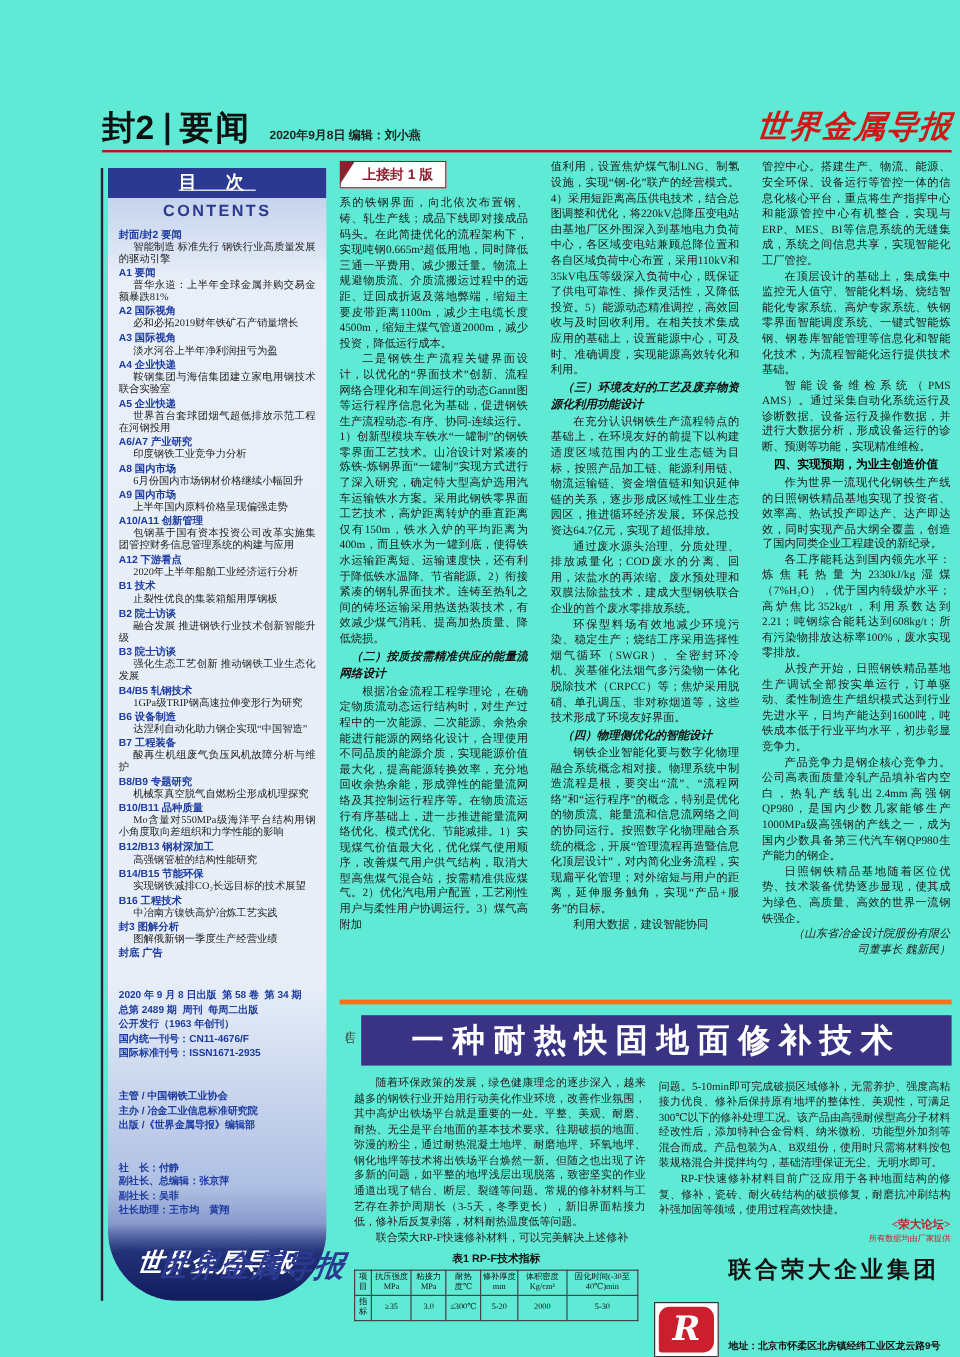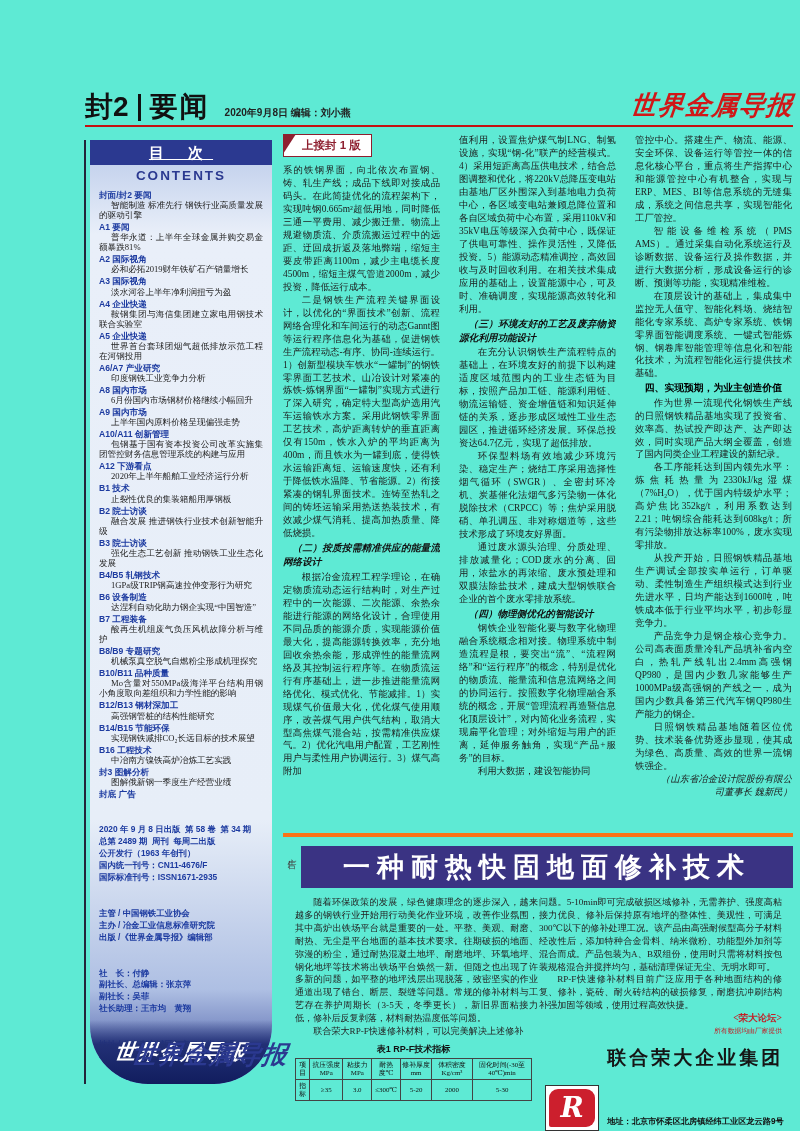--- a/index.html
+++ b/index.html
@@ -44,21 +44,21 @@
   .flag{position:relative;display:inline-block;border:1.5px solid #8e1f2f;color:#8e1f2f;
         font:bold 11.5px "Liberation Sans",sans-serif;padding:3px 10px 3px 18px;margin:0 0 7px 0;background:#fff;}
   .flag::before{content:"";position:absolute;left:-1px;top:-1px;width:0;height:0;
         border-left:13px solid #8e1f2f;border-bottom:20px solid transparent;}
   
   .ad{position:absolute;left:283px;top:833px;width:510px;border-top:4px solid #f97316;padding-top:9px;}
   .ad-label{position:absolute;left:2px;top:14px;writing-mode:vertical-rl;font:9px "Liberation Sans",sans-serif;
             color:#444;letter-spacing:2px;}
   .ad-banner{margin-left:18px;background:#3a3383;color:#fff;text-align:center;
              font:bold 27px/42px "Liberation Sans","DejaVu Sans",sans-serif;letter-spacing:7px;height:42px;}
-  .ad-body{display:flex;gap:1px;margin:8px 0 0 12px;}
+  .ad-body{display:flex;gap:11px;margin:8px 0 0 12px;align-items:flex-end;}
   .ad-col{width:243px;font-size:9.1px;line-height:1.42;text-align:justify;color:#222;}
   .ad-col p{margin:0;text-indent:2em;}
   .ad-col p.cont{text-indent:0;}
   .forum{color:#c22027;font-weight:bold;float:right;font-size:9.5px;}
   .forum-note{text-align:right;color:#c22027;font-size:6.8px;clear:both;}
   .ad-bottom{display:flex;gap:13px;margin:3px 0 0 12px;align-items:flex-start;}
   .tbl-wrap{width:243px;}
   .tbl-caption{text-align:center;font:bold 9px "Liberation Sans",sans-serif;color:#111;margin:2px 0;}
   table.spec{width:100%;border-collapse:collapse;}
   table.spec td{border:1px solid #444;font-size:6.9px;line-height:1.15;text-align:center;padding:2px 1px;color:#111;}
@@ -229,30 +229,30 @@
       <span class="flag">上接封 1 版</span>
       <p class="cont">系的铁钢界面，向北依次布置钢、铸、轧生产线；成品下线即对接成品码头。在此简捷优化的流程架构下，实现吨钢0.665m²超低用地，同时降低三通一平费用、减少搬迁量。物流上规避物质流、介质流搬运过程中的远距、迂回成折返及落地弊端，缩短主要皮带距离1100m，减少主电缆长度4500m，缩短主煤气管道2000m，减少投资，降低运行成本。</p>
       <p>二是钢铁生产流程关键界面设计，以优化的“界面技术”创新、流程网络合理化和车间运行的动态Gannt图等运行程序信息化为基础，促进钢铁生产流程动态-有序、协同-连续运行。1）创新型模块车铁水“一罐制”的钢铁零界面工艺技术。山冶设计对紧凑的炼铁-炼钢界面“一罐制”实现方式进行了深入研究，确定特大型高炉选用汽车运输铁水方案。采用此钢铁零界面工艺技术，高炉距离转炉的垂直距离仅有150m，铁水入炉的平均距离为400m，而且铁水为一罐到底，使得铁水运输距离短、运输速度快，还有利于降低铁水温降、节省能源。2）衔接紧凑的钢轧界面技术。连铸至热轧之间的铸坯运输采用热送热装技术，有效减少煤气消耗、提高加热质量、降低烧损。</p>
       <div class="subhead">（二）按质按需精准供应的能量流网络设计</div>
       <p>根据冶金流程工程学理论，在确定物质流动态运行结构时，对生产过程中的一次能源、二次能源、余热余能进行能源的网络化设计，合理使用不同品质的能源介质，实现能源价值最大化，提高能源转换效率，充分地回收余热余能，形成弹性的能量流网络及其控制运行程序等。在物质流运行有序基础上，进一步推进能量流网络优化、模式优化、节能减排。1）实现煤气价值最大化，优化煤气使用顺序，改善煤气用户供气结构，取消大型高焦煤气混合站，按需精准供应煤气。2）优化汽电用户配置，工艺刚性用户与柔性用户协调运行。3）煤气高附加</p>
     </div>
     <div class="col">
       <p class="cont">值利用，设置焦炉煤气制LNG、制氢设施，实现“钢-化”联产的经营模式。4）采用短距离高压供电技术，结合总图调整和优化，将220kV总降压变电站由基地厂区外围深入到基地电力负荷中心，各区域变电站兼顾总降位置和各自区域负荷中心布置，采用110kV和35kV电压等级深入负荷中心，既保证了供电可靠性、操作灵活性，又降低投资。5）能源动态精准调控，高效回收与及时回收利用。在相关技术集成应用的基础上，设置能源中心，可及时、准确调度，实现能源高效转化和利用。</p>
       <div class="subhead">（三）环境友好的工艺及废弃物资源化利用功能设计</div>
       <p>在充分认识钢铁生产流程特点的基础上，在环境友好的前提下以构建适度区域范围内的工业生态链为目标，按照产品加工链、能源利用链、物流运输链、资金增值链和知识延伸链的关系，逐步形成区域性工业生态园区，推进循环经济发展。环保总投资达64.7亿元，实现了超低排放。</p>
+      <p>通过废水源头治理、分质处理、排放减量化；COD废水的分离、回用，浓盐水的再浓缩、废水预处理和双膜法除盐技术，建成大型钢铁联合企业的首个废水零排放系统。</p>
       <p>环保型料场有效地减少环境污染、稳定生产；烧结工序采用选择性烟气循环（SWGR）、全密封环冷机、炭基催化法烟气多污染物一体化脱除技术（CRPCC）等；焦炉采用脱硝、单孔调压、非对称烟道等，这些技术形成了环境友好界面。</p>
-      <p>通过废水源头治理、分质处理、排放减量化；COD废水的分离、回用，浓盐水的再浓缩、废水预处理和双膜法除盐技术，建成大型钢铁联合企业的首个废水零排放系统。</p>
       <div class="subhead">（四）物理侧优化的智能设计</div>
       <p>钢铁企业智能化要与数字化物理融合系统概念相对接。物理系统中制造流程是根，要突出“流”、“流程网络”和“运行程序”的概念，特别是优化的物质流、能量流和信息流网络之间的协同运行。按照数字化物理融合系统的概念，开展“管理流程再造暨信息化顶层设计”，对内简化业务流程，实现扁平化管理；对外缩短与用户的距离，延伸服务触角，实现“产品+服务”的目标。</p>
       <p>利用大数据，建设智能协同</p>
     </div>
     <div class="col">
       <p class="cont">管控中心。搭建生产、物流、能源、安全环保、设备运行等管控一体的信息化核心平台，重点将生产指挥中心和能源管控中心有机整合，实现与ERP、MES、BI等信息系统的无缝集成，系统之间信息共享，实现智能化工厂管控。</p>
+      <p>在顶层设计的基础上，集成集中监控无人值守、智能化料场、烧结智能化专家系统、高炉专家系统、铁钢零界面智能调度系统、一键式智能炼钢、钢卷库智能管理等信息化和智能化技术，为流程智能化运行提供技术基础。</p>
       <p>智能设备维检系统（PMS AMS）。通过采集自动化系统运行及诊断数据、设备运行及操作数据，并进行大数据分析，形成设备运行的诊断、预测等功能，实现精准维检。</p>
-      <p>在顶层设计的基础上，集成集中监控无人值守、智能化料场、烧结智能化专家系统、高炉专家系统、铁钢零界面智能调度系统、一键式智能炼钢、钢卷库智能管理等信息化和智能化技术，为流程智能化运行提供技术基础。</p>
       <div class="majorhead">四、实现预期，为业主创造价值</div>
       <p>作为世界一流现代化钢铁生产线的日照钢铁精品基地实现了投资省、效率高、热试投产即达产、达产即达效，同时实现产品大纲全覆盖，创造了国内同类企业工程建设的新纪录。</p>
       <p>各工序能耗达到国内领先水平：炼焦耗热量为2330kJ/kg湿煤（7%H₂O），优于国内特级炉水平；高炉焦比352kg/t，利用系数达到2.21；吨钢综合能耗达到608kg/t；所有污染物排放达标率100%，废水实现零排放。</p>
       <p>从投产开始，日照钢铁精品基地生产调试全部按实单运行，订单驱动、柔性制造生产组织模式达到行业先进水平，日均产能达到1600吨，吨铁成本低于行业平均水平，初步彰显竞争力。</p>
       <p>产品竞争力是钢企核心竞争力。公司高表面质量冷轧产品填补省内空白，热轧产线轧出2.4mm高强钢QP980，是国内少数几家能够生产1000MPa级高强钢的产线之一，成为国内少数具备第三代汽车钢QP980生产能力的钢企。</p>
       <p>日照钢铁精品基地随着区位优势、技术装备优势逐步显现，使其成为绿色、高质量、高效的世界一流钢铁强企。</p>
       <p class="byline">（山东省冶金设计院股份有限公司董事长 魏新民）</p>
     </div>
   </div>
 

